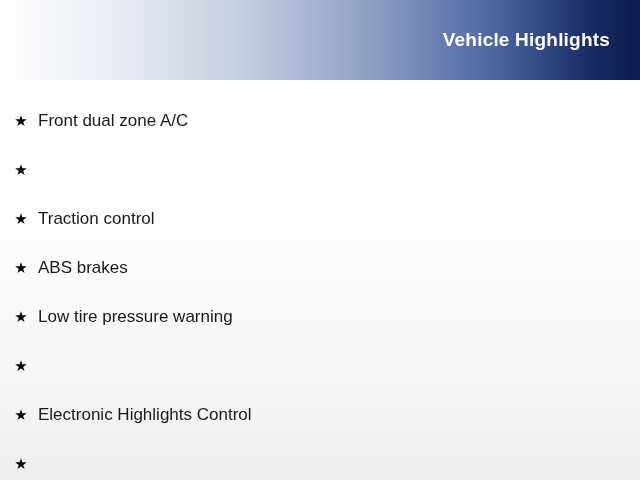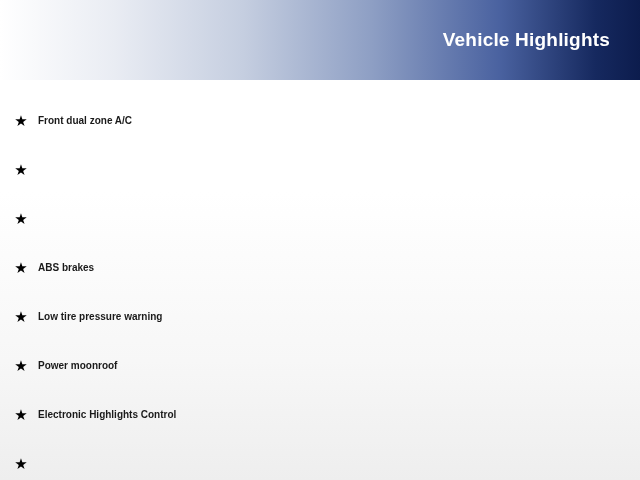--- a/index.html
+++ b/index.html
@@ -58,25 +58,24 @@
   }
   .bullet-star {
     width: 22px;
     flex: 0 0 22px;
     text-align: center;
     font-size: 15px;
     color: #000000;
     line-height: 1;
   }
   .feature-label {
-    font-size: 10px;
+    font-size: 17px;
     color: #1a1a1a;
     padding-left: 6px;
     line-height: 1;
-    font-weight: bold;
   }
 </style>
 </head>
 <body>
 
 <div class="page">
 
   <div class="header">
     <div class="header-title">Vehicle Highlights</div>
   </div>
@@ -88,35 +87,35 @@
         <span class="bullet-star">★</span>
         <span class="feature-label">Front dual zone A/C</span>
       </li>
 
       <li class="feature-item">
         <span class="bullet-star">★</span>
       </li>
 
       <li class="feature-item">
         <span class="bullet-star">★</span>
+        <span class="feature-label">Traction control</span>
       </li>
 
       <li class="feature-item">
         <span class="bullet-star">★</span>
         <span class="feature-label">ABS brakes</span>
       </li>
 
       <li class="feature-item">
         <span class="bullet-star">★</span>
         <span class="feature-label">Low tire pressure warning</span>
       </li>
 
       <li class="feature-item">
         <span class="bullet-star">★</span>
-        <span class="feature-label">Power moonroof</span>
       </li>
 
       <li class="feature-item">
         <span class="bullet-star">★</span>
         <span class="feature-label">Electronic Highlights Control</span>
       </li>
 
       <li class="feature-item">
         <span class="bullet-star">★</span>
       </li>

